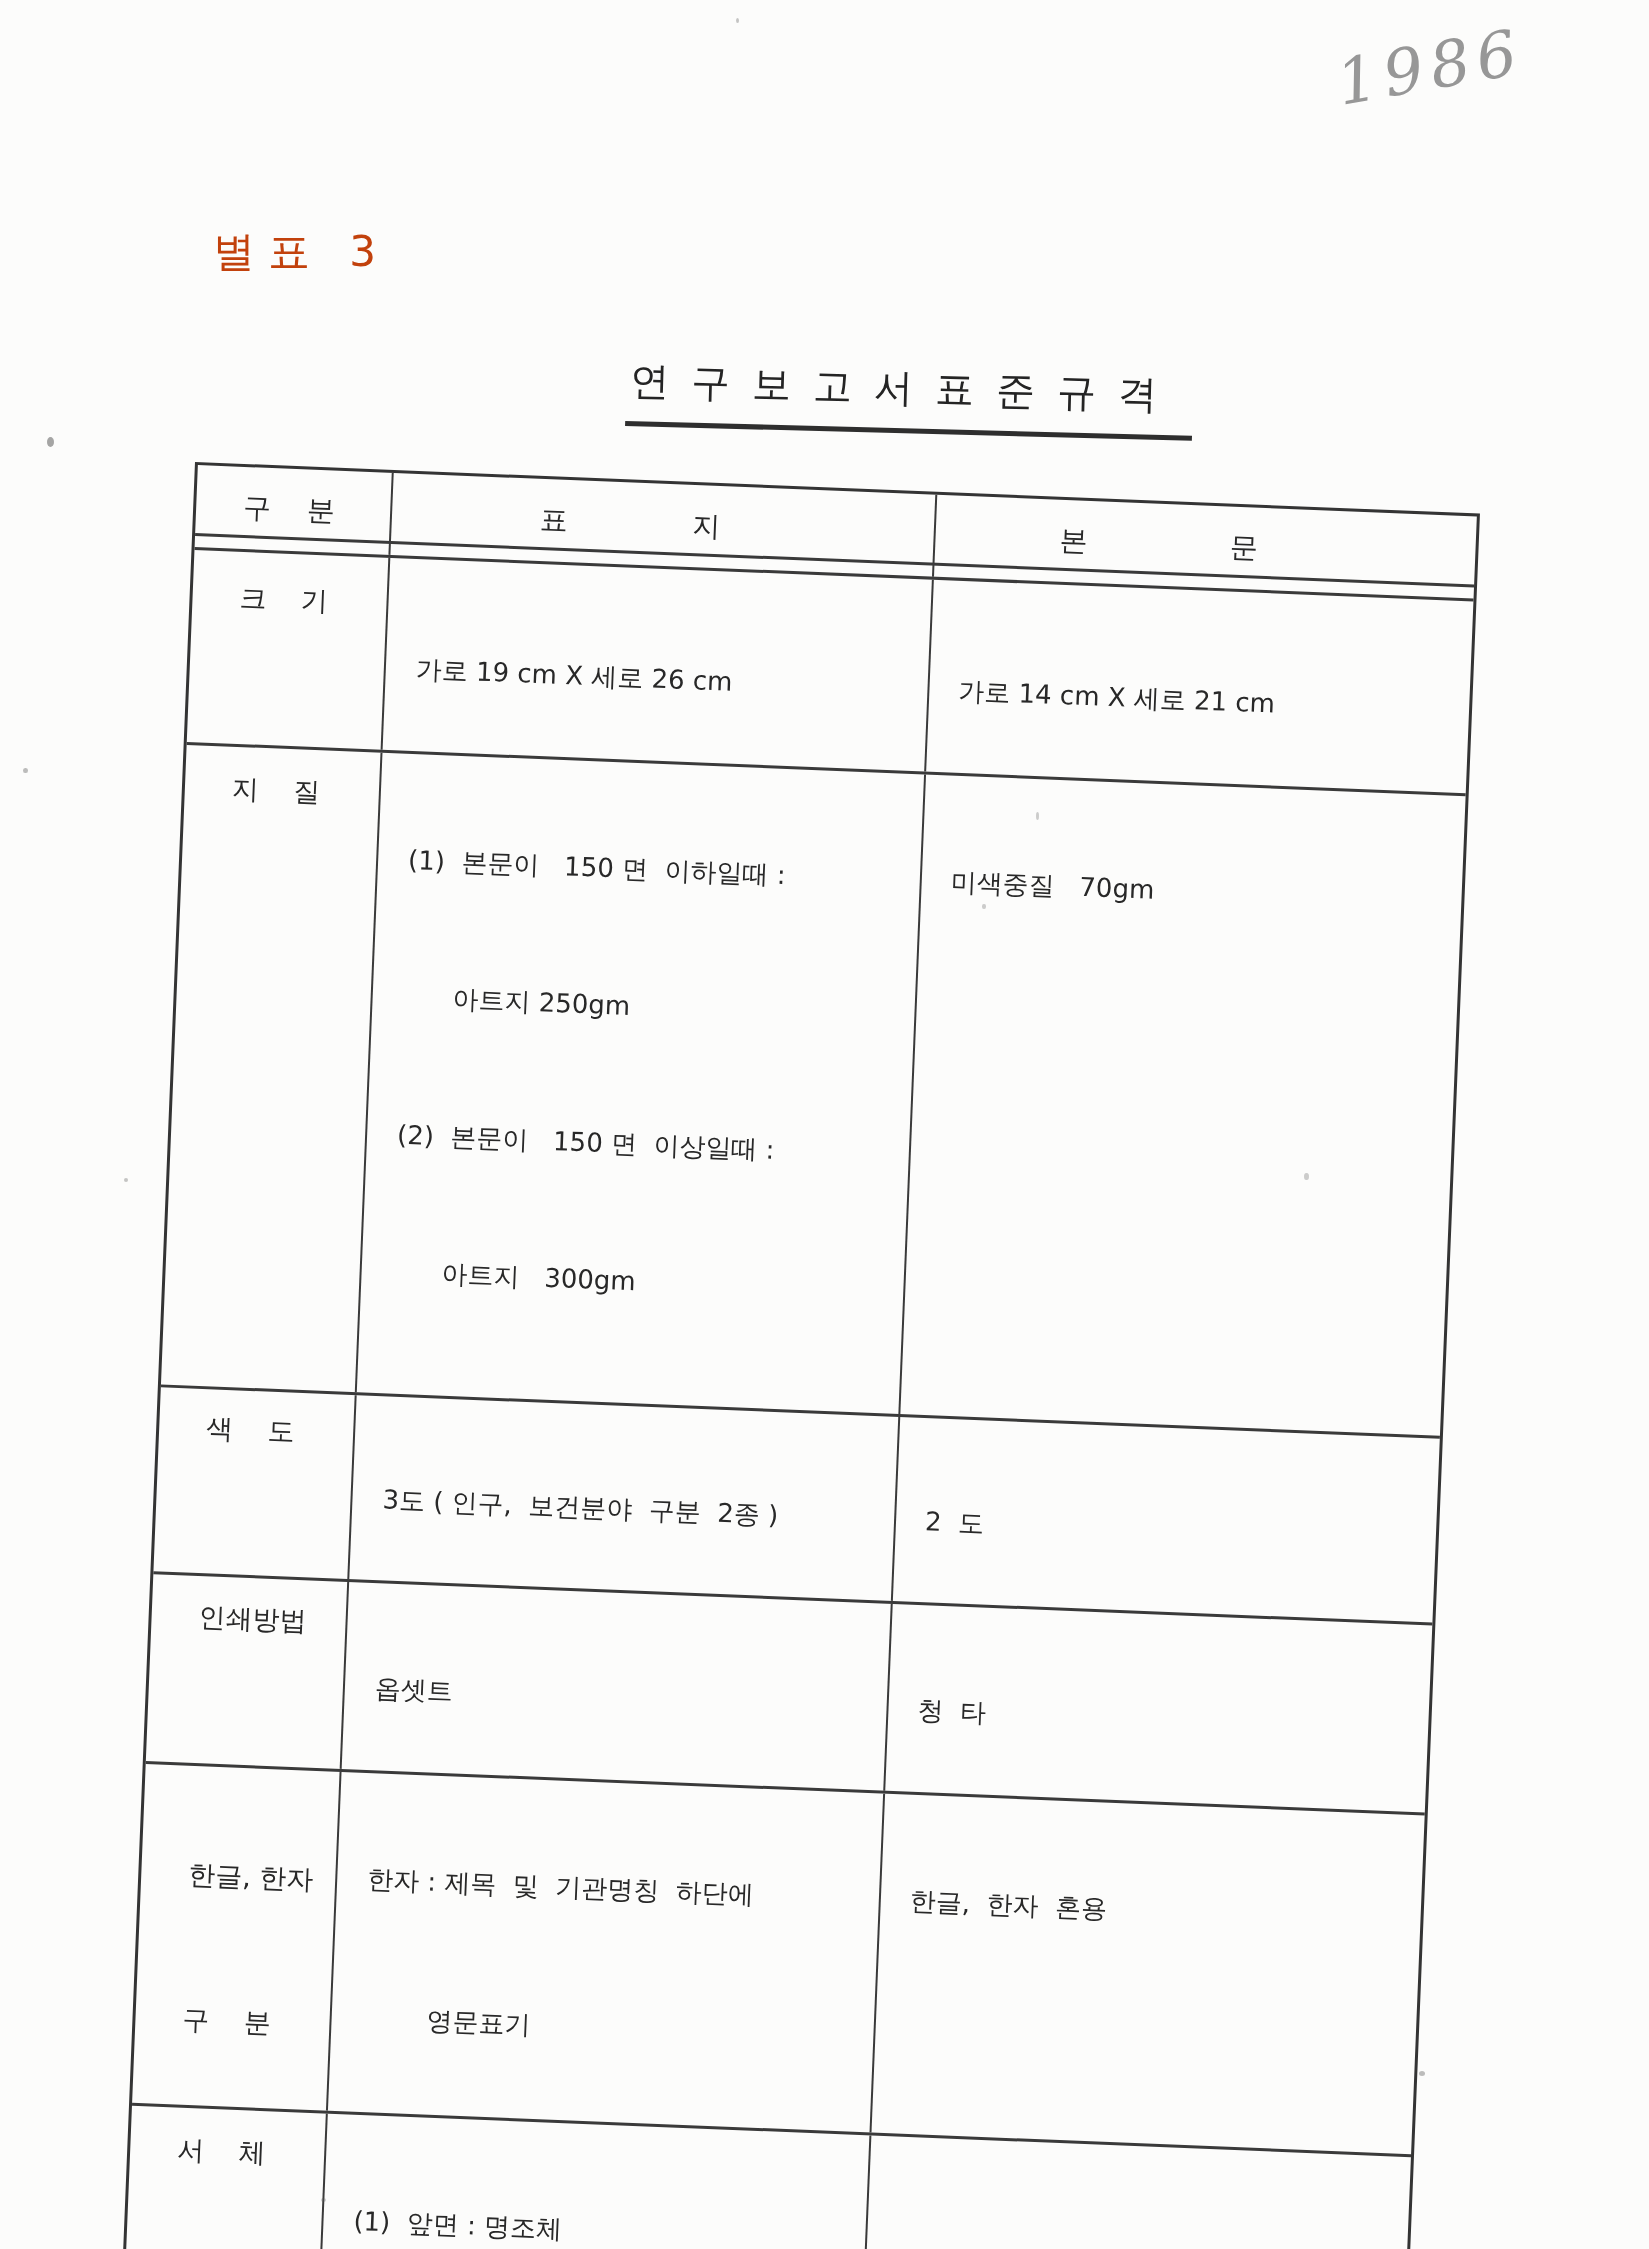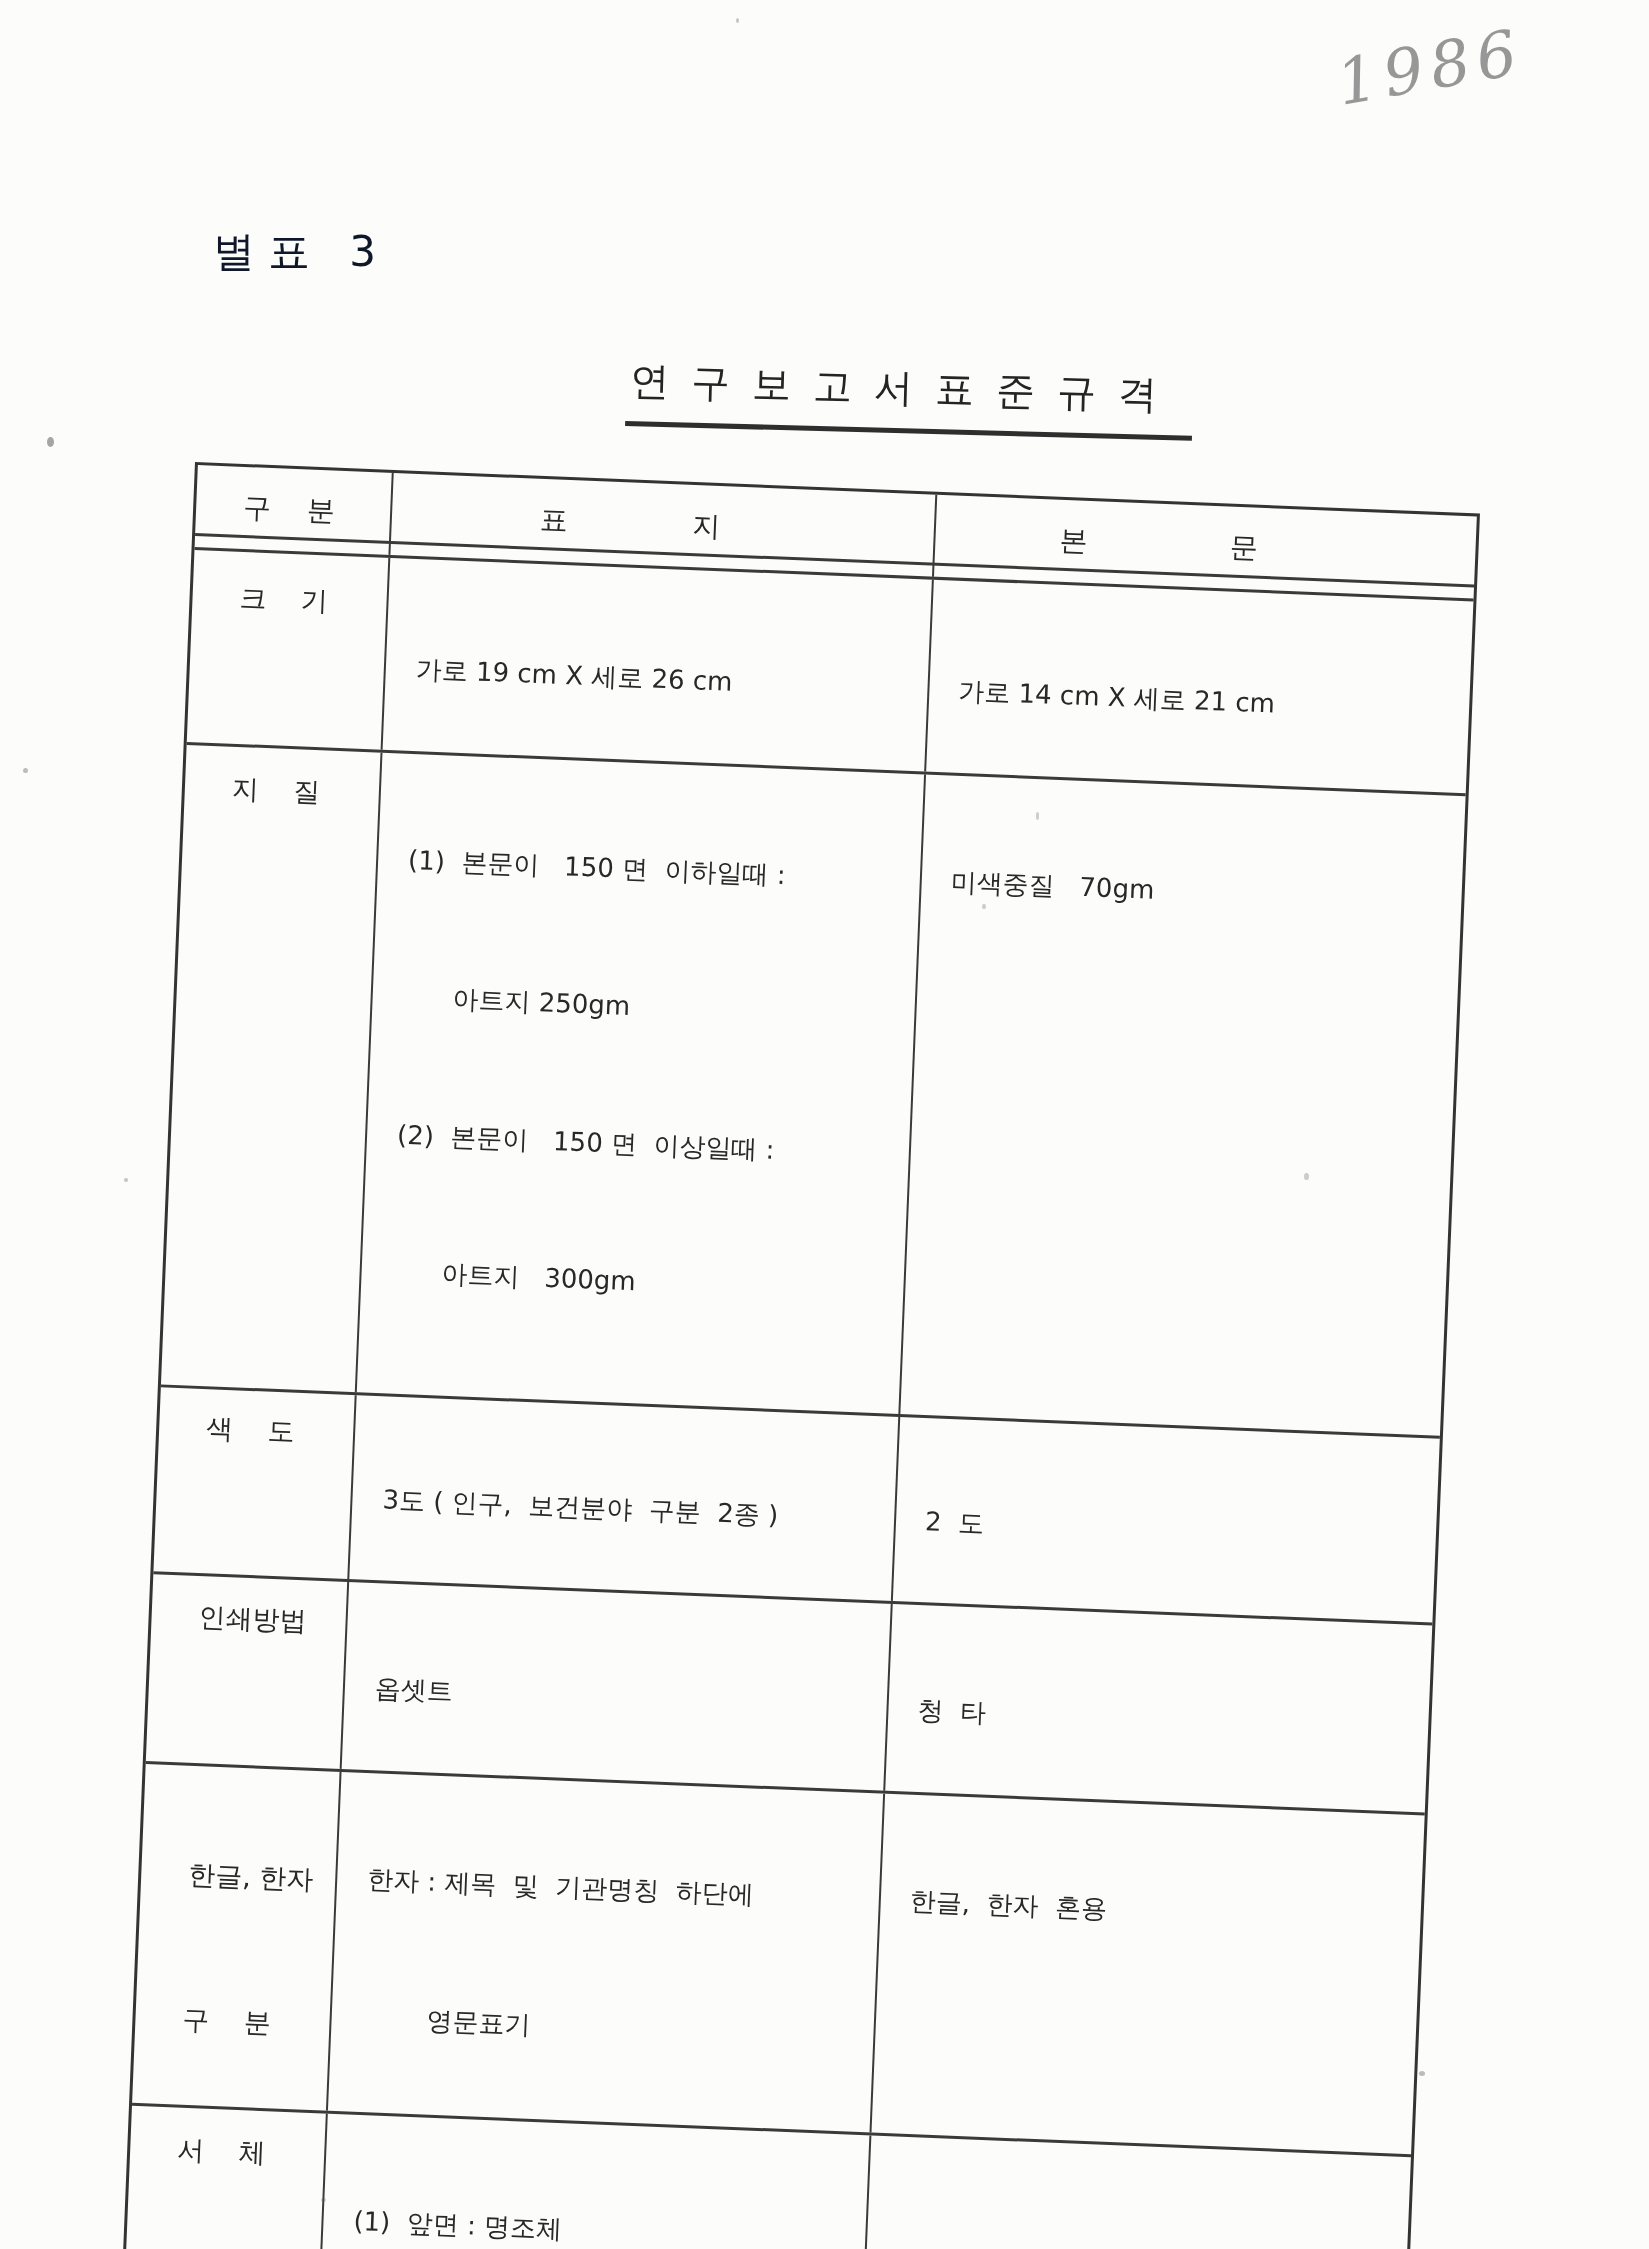--- a/index.html
+++ b/index.html
@@ -18,21 +18,21 @@
     font-style:italic;
     font-size:63px;letter-spacing:7px;
     color:#979797;
     transform:rotate(-10deg);
     white-space:pre;
   }
   
   .doclabel{
     position:absolute;left:213px;top:224px;
     font-size:42px;letter-spacing:13px;
-    color:#0f172a;white-space:pre;
+    color:#c2410c;white-space:pre;
   }
   
   .titlewrap{
     position:absolute;left:626px;top:354px;
     transform:rotate(1.5deg);transform-origin:0 50%;
   }
   .title{
     display:inline-block;
     font-size:39px;letter-spacing:22px;white-space:pre;
     padding:0 14px 13px 4px;

